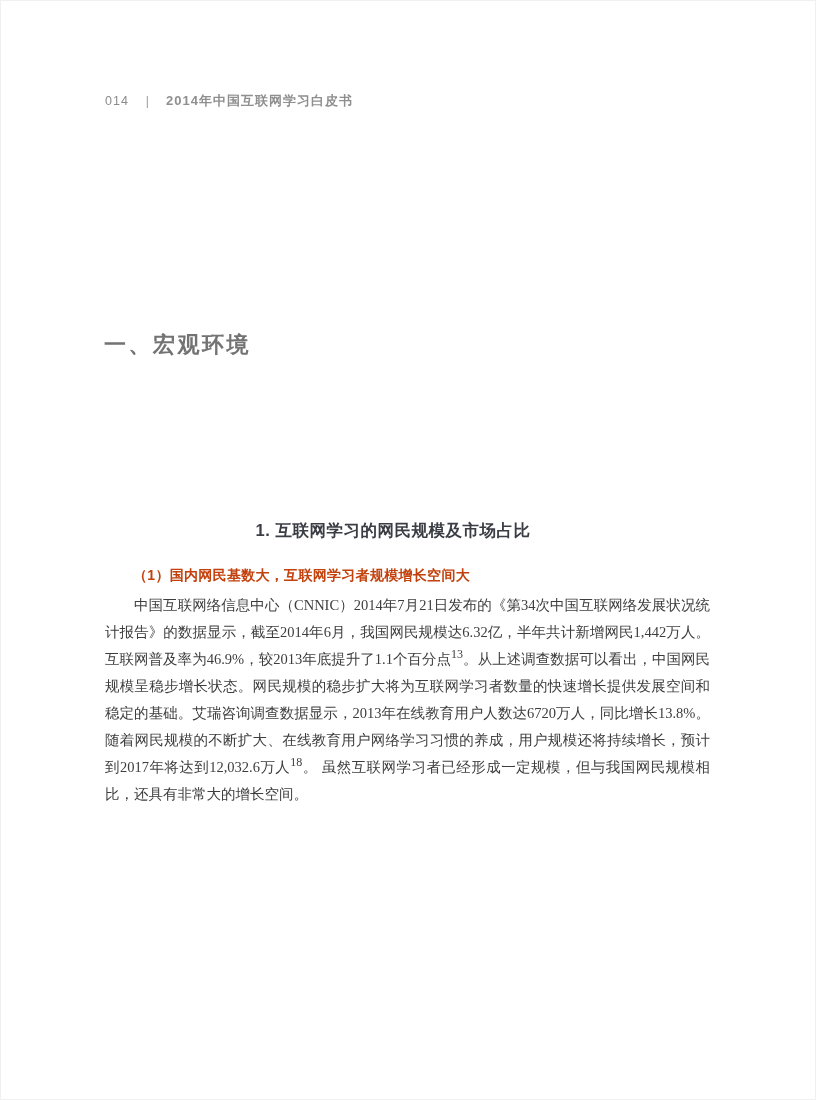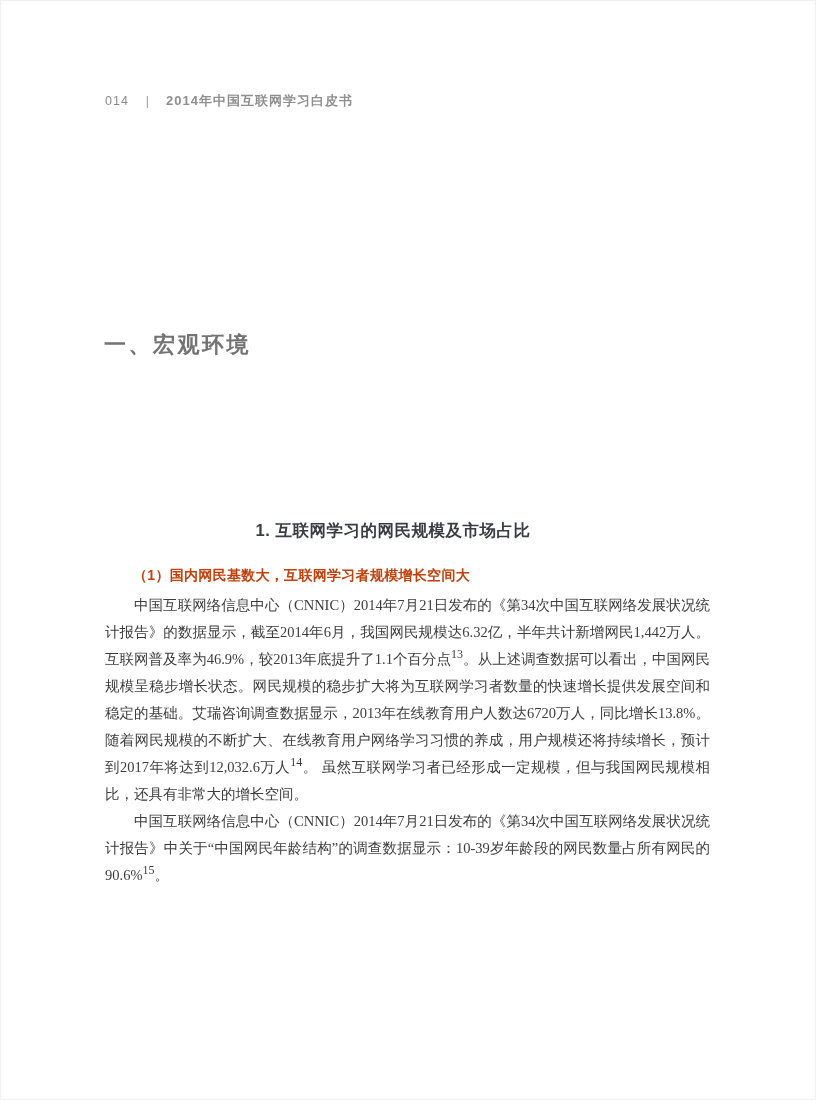--- a/index.html
+++ b/index.html
@@ -117,17 +117,16 @@
     <span class="divider">|</span>
     <span class="book-title">2014年中国互联网学习白皮书</span>
   </header>
 
   <h1 class="chapter-title">一、宏观环境</h1>
 
   <h2 class="section-title">1. 互联网学习的网民规模及市场占比</h2>
 
   <main class="content">
       <h3 class="sub-heading">（1）国内网民基数大，互联网学习者规模增长空间大</h3>
-      <p class="body-paragraph">中国互联网络信息中心（CNNIC）2014年7月21日发布的《第34次中国互联网络发展状况统计报告》的数据显示，截至2014年6月，我国网民规模达6.32亿，半年共计新增网民1,442万人。互联网普及率为46.9%，较2013年底提升了1.1个百分点<sup>13</sup>。从上述调查数据可以看出，中国网民规模呈稳步增长状态。网民规模的稳步扩大将为互联网学习者数量的快速增长提供发展空间和稳定的基础。艾瑞咨询调查数据显示，2013年在线教育用户人数达6720万人，同比增长13.8%。随着网民规模的不断扩大、在线教育用户网络学习习惯的养成，用户规模还将持续增长，预计到2017年将达到12,032.6万人<sup>14</sup>。 虽然互联网学习者已经形成一定规模，但与我国网民规模相比，还具有非常大的增长空间。</p>
-      <p class="body-paragraph">中国互联网络信息中心（CNNIC）2014年7月21日发布的《第34次中国互联网络发展状况统计报告》中关于“中国网民年龄结构”的调查数据显示：10-39岁年龄段的网民数量占所有网民的90.6%<sup>15</sup>。</p>
+      <p class="body-paragraph">中国互联网络信息中心（CNNIC）2014年7月21日发布的《第34次中国互联网络发展状况统计报告》的数据显示，截至2014年6月，我国网民规模达6.32亿，半年共计新增网民1,442万人。互联网普及率为46.9%，较2013年底提升了1.1个百分点<sup>13</sup>。从上述调查数据可以看出，中国网民规模呈稳步增长状态。网民规模的稳步扩大将为互联网学习者数量的快速增长提供发展空间和稳定的基础。艾瑞咨询调查数据显示，2013年在线教育用户人数达6720万人，同比增长13.8%。随着网民规模的不断扩大、在线教育用户网络学习习惯的养成，用户规模还将持续增长，预计到2017年将达到12,032.6万人<sup>18</sup>。 虽然互联网学习者已经形成一定规模，但与我国网民规模相比，还具有非常大的增长空间。</p>
     </main>
 
 </div>
 
 </body></html>

